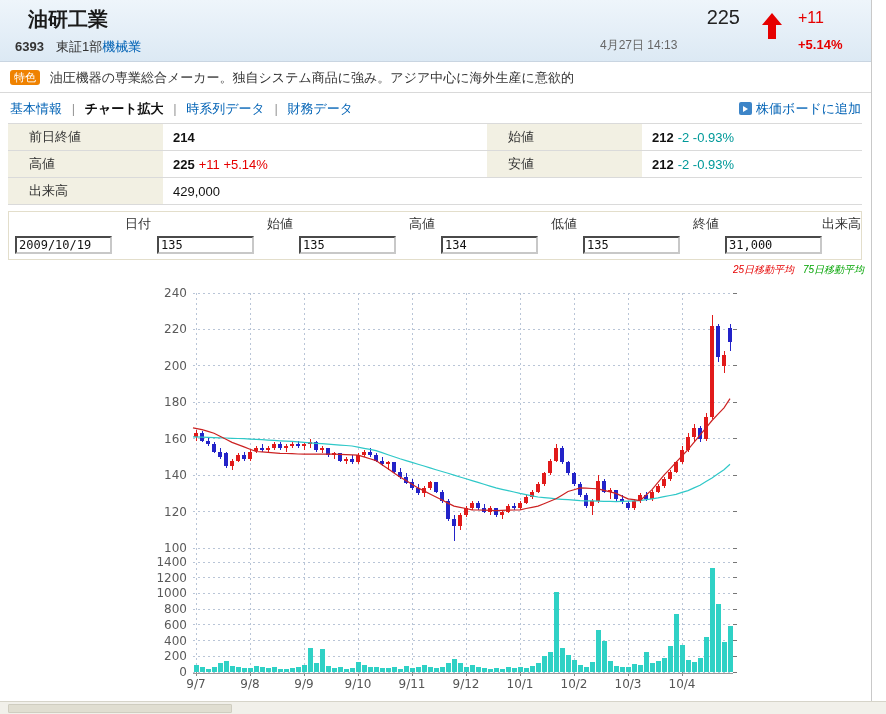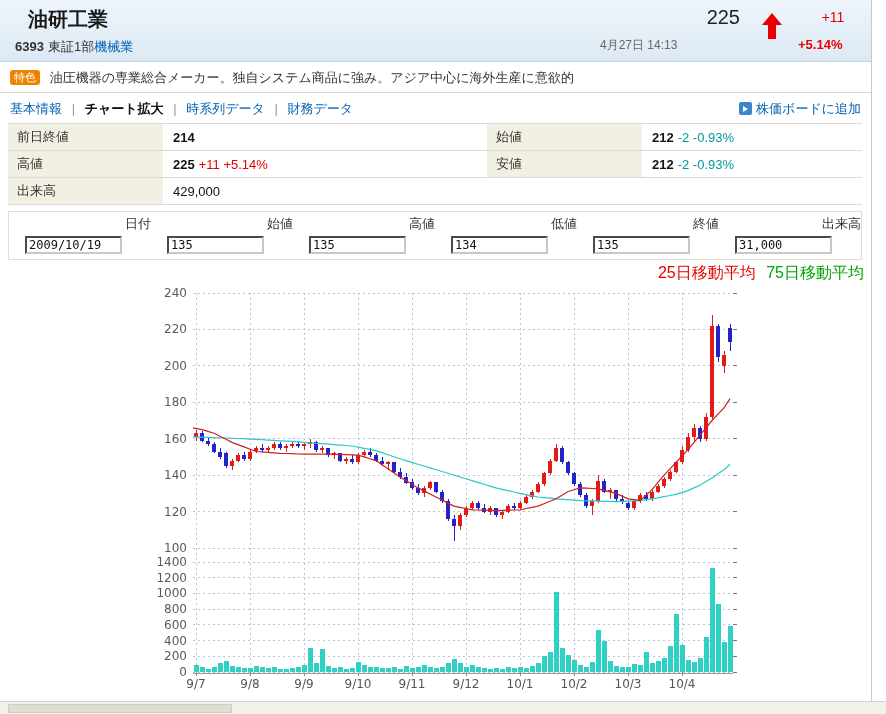--- a/index.html
+++ b/index.html
@@ -5,27 +5,27 @@
   * { margin:0; padding:0; box-sizing:border-box; }
   html,body { width:886px; height:714px; background:#fff; overflow:hidden;
               font-family:"Liberation Sans","DejaVu Sans",sans-serif; }
   #page { position:relative; width:886px; height:714px; background:#fff; }
 
   
   #band { position:absolute; left:0; top:0; width:871px; height:62px;
           background:linear-gradient(#eef5fb,#dce9f4); border-bottom:1px solid #c9d5e1; }
   .title { position:absolute; left:28px; top:6px; font-size:20px; font-weight:bold; color:#1a1a1a; }
   .subline { position:absolute; left:15px; top:38px; font-size:13px; color:#333; }
-  .subline .code { font-weight:bold; margin-right:4px; }
+  .subline .code { font-weight:bold; margin-right:12px; }
   .subline .mkt { }
   a.lnk { color:#0062b5; text-decoration:none; cursor:pointer; }
   .q-price { position:absolute; top:6px; left:620px; width:120px; text-align:right; font-size:20px; color:#222; }
   .q-date  { position:absolute; top:37px; left:600px; width:140px; text-align:left; font-size:12px; color:#666; }
   .q-arrow { position:absolute; top:11px; left:760px; width:24px; height:30px; }
-  .q-chg   { position:absolute; top:9px;  left:798px; width:70px; text-align:center; font-size:14px; color:#e60000; }
+  .q-chg   { position:absolute; top:9px;  left:798px; width:70px; text-align:left; font-size:16px; color:#e60000; }
   .q-pct   { position:absolute; top:37px; left:798px; width:70px; font-size:13px; font-weight:bold; color:#e60000; }
 
   
   #feature { position:absolute; left:0; top:63px; width:871px; height:29px; background:#fff;
              padding:6px 10px; font-size:13px; color:#333; white-space:nowrap; }
   .badge { display:inline-block; background:#ef8200; color:#fff; font-size:11px; line-height:15px;
            padding:0 4px; border-radius:3px; margin-right:6px; vertical-align:1px; }
 
   
   #nav { position:absolute; left:0; top:92px; width:871px; height:30px; border-top:1px solid #d9d9d9;
@@ -36,38 +36,38 @@
   .board-ic { display:inline-block; width:13px; height:13px; background:#3d85c8; border-radius:2px;
               vertical-align:-2px; margin-right:4px; position:relative; }
   .board-ic:after { content:""; position:absolute; left:4px; top:3.5px; border-left:5px solid #fff;
                     border-top:3px solid transparent; border-bottom:3px solid transparent; }
 
   
   #summary { position:absolute; left:8px; top:123px; width:854px; border-top:1px solid #dadada; }
   .srow { display:grid; grid-template-columns:155px 324px 155px 220px; height:27px;
           border-bottom:1px solid #dadada; align-items:center; font-size:13px; }
   .srow.last { grid-template-columns:155px 699px; }
-  .scell-l { background:#f2f0e3; height:100%; display:flex; align-items:center; padding-left:9px; color:#333; }
+  .scell-l { background:#f2f0e3; height:100%; display:flex; align-items:center; padding-left:21px; color:#333; }
   .scell-v { padding-left:10px; color:#111; }
   .scell-v b { font-weight:bold; margin-right:4px; }
   .up   { color:#e60000; }
   .down { color:#009999; }
 
   
   #entry { position:absolute; left:8px; top:211px; width:854px; height:49px;
            border:1px solid #e3decb; background:#fff; }
   .erow-h { display:grid; grid-template-columns:repeat(6,1fr); padding-top:3px; }
   .erow-h span { font-size:13px; color:#333; padding-left:7px;text-align:right; }
   .erow-i { display:grid; grid-template-columns:repeat(6,1fr); margin-top:2px; }
-  .erow-i input { width:97px; height:18px; margin-left:16px; font-size:12px; padding:0 2px;
+  .erow-i input { width:97px; height:18px; margin-left:6px; font-size:12px; padding:0 2px;
                   font-family:"DejaVu Sans Mono",monospace; color:#111; background:#fff;
                   border:2px solid; border-color:#4a4a4a #c8c8c8 #c8c8c8 #4a4a4a; }
 
   
-  #legend { position:absolute; right:22px; top:263px; font-size:16px; }
+  #legend { position:absolute; right:22px; top:263px; font-size:10px;font-style:italic; }
   #legend .ma25 { color:#e60000; margin-right:6px; }
   #legend .ma75 { color:#00a400; }
 
   
   #chartbox { position:absolute; left:0; top:285px; width:871px; height:415px; }
   svg text { font-family:"DejaVu Sans","Liberation Sans",sans-serif; }
   .grid { stroke:#b9c5d7; stroke-dasharray:2,3; }
   .ylab { font-size:12px; fill:#5a5a5a; }
   .xlab { font-size:12px; fill:#555; }
 

